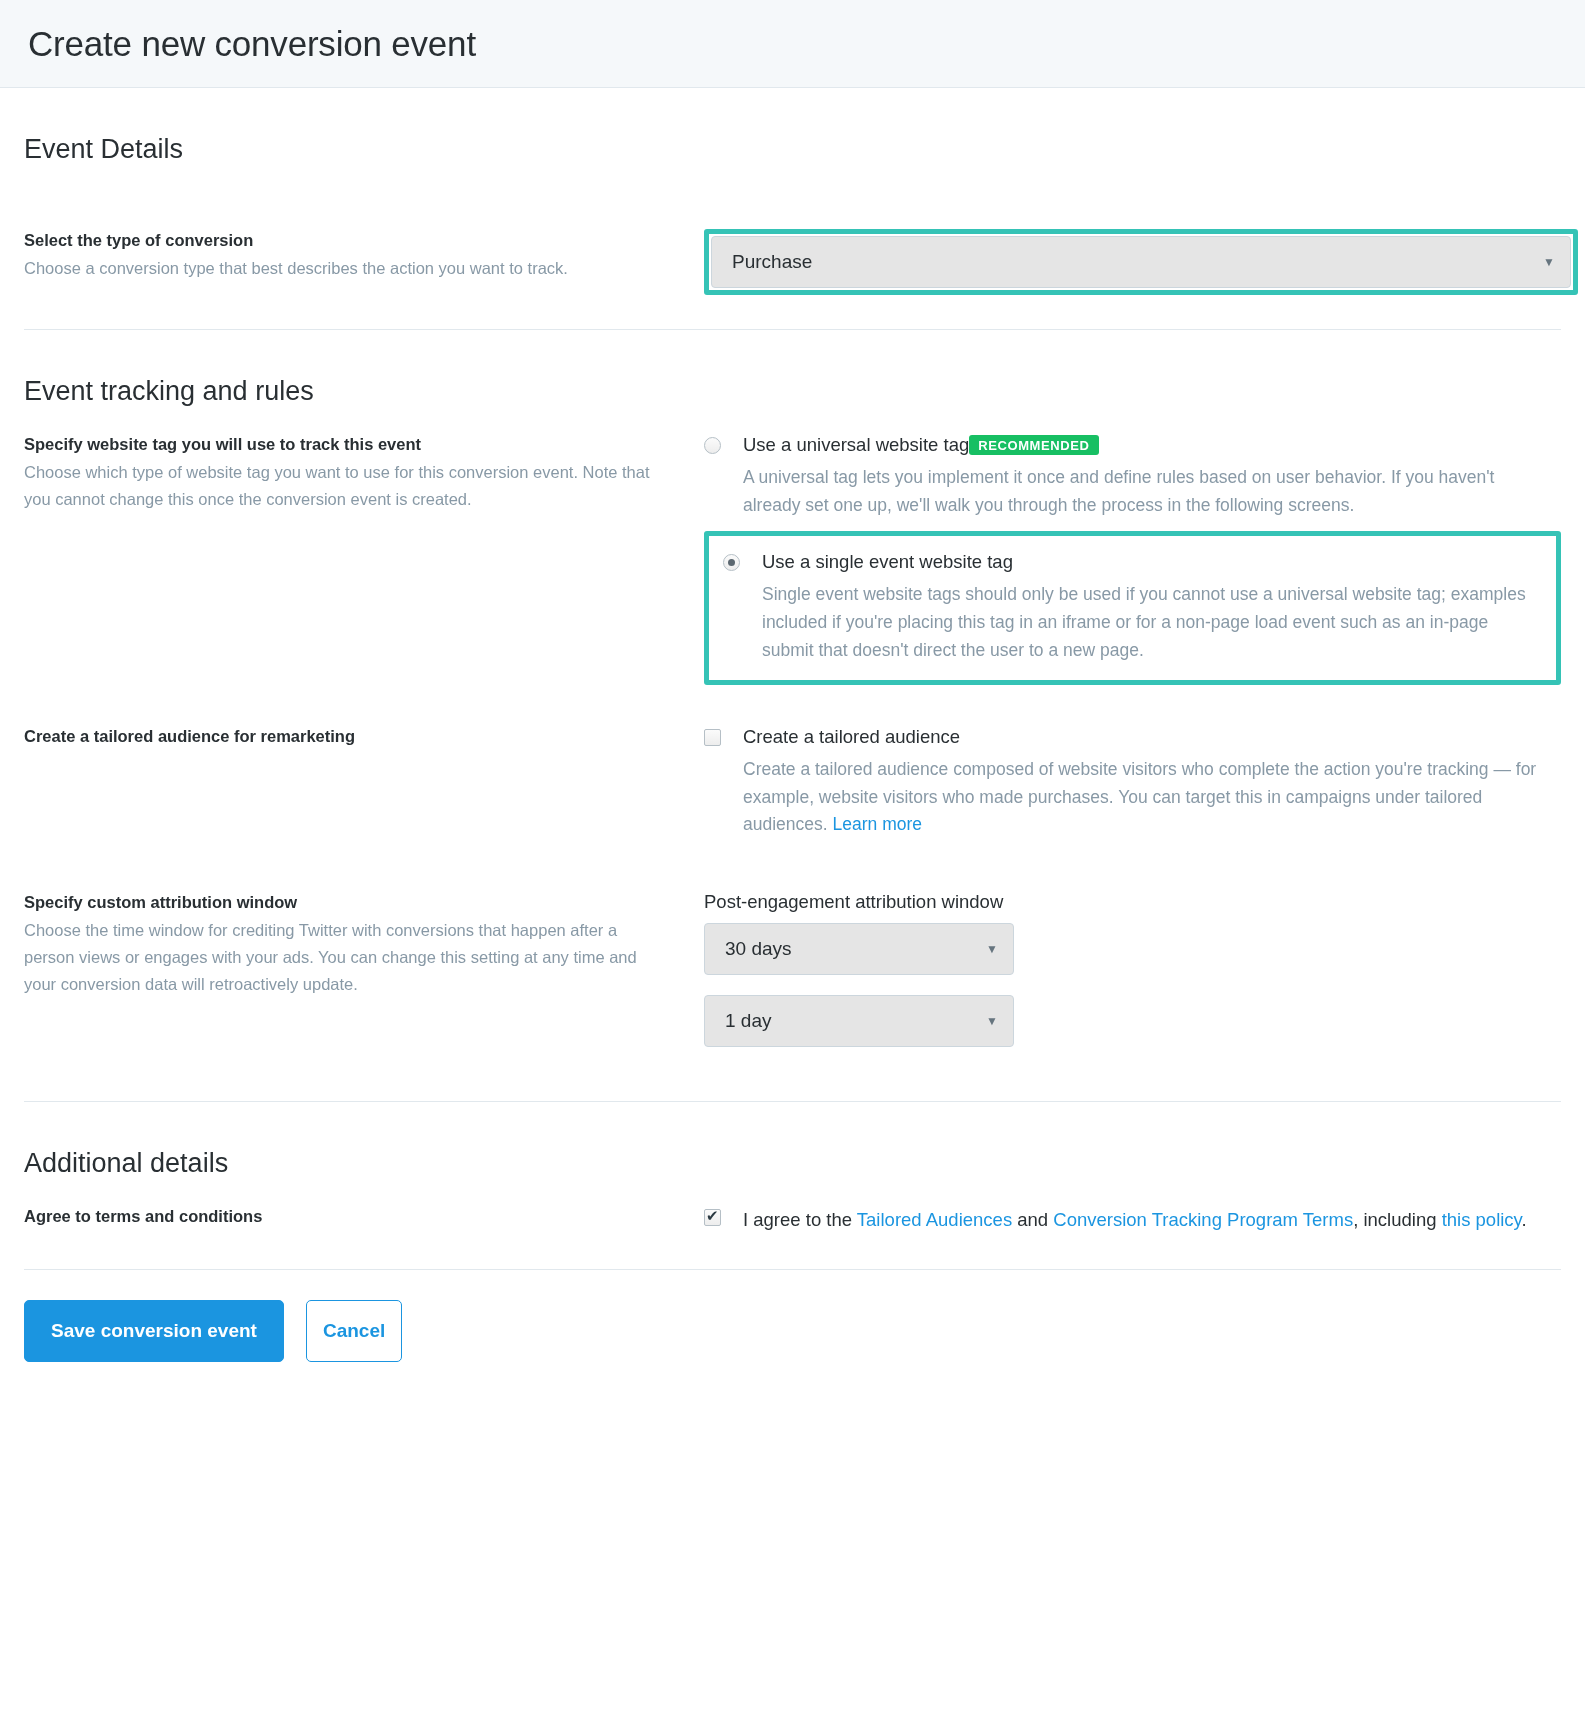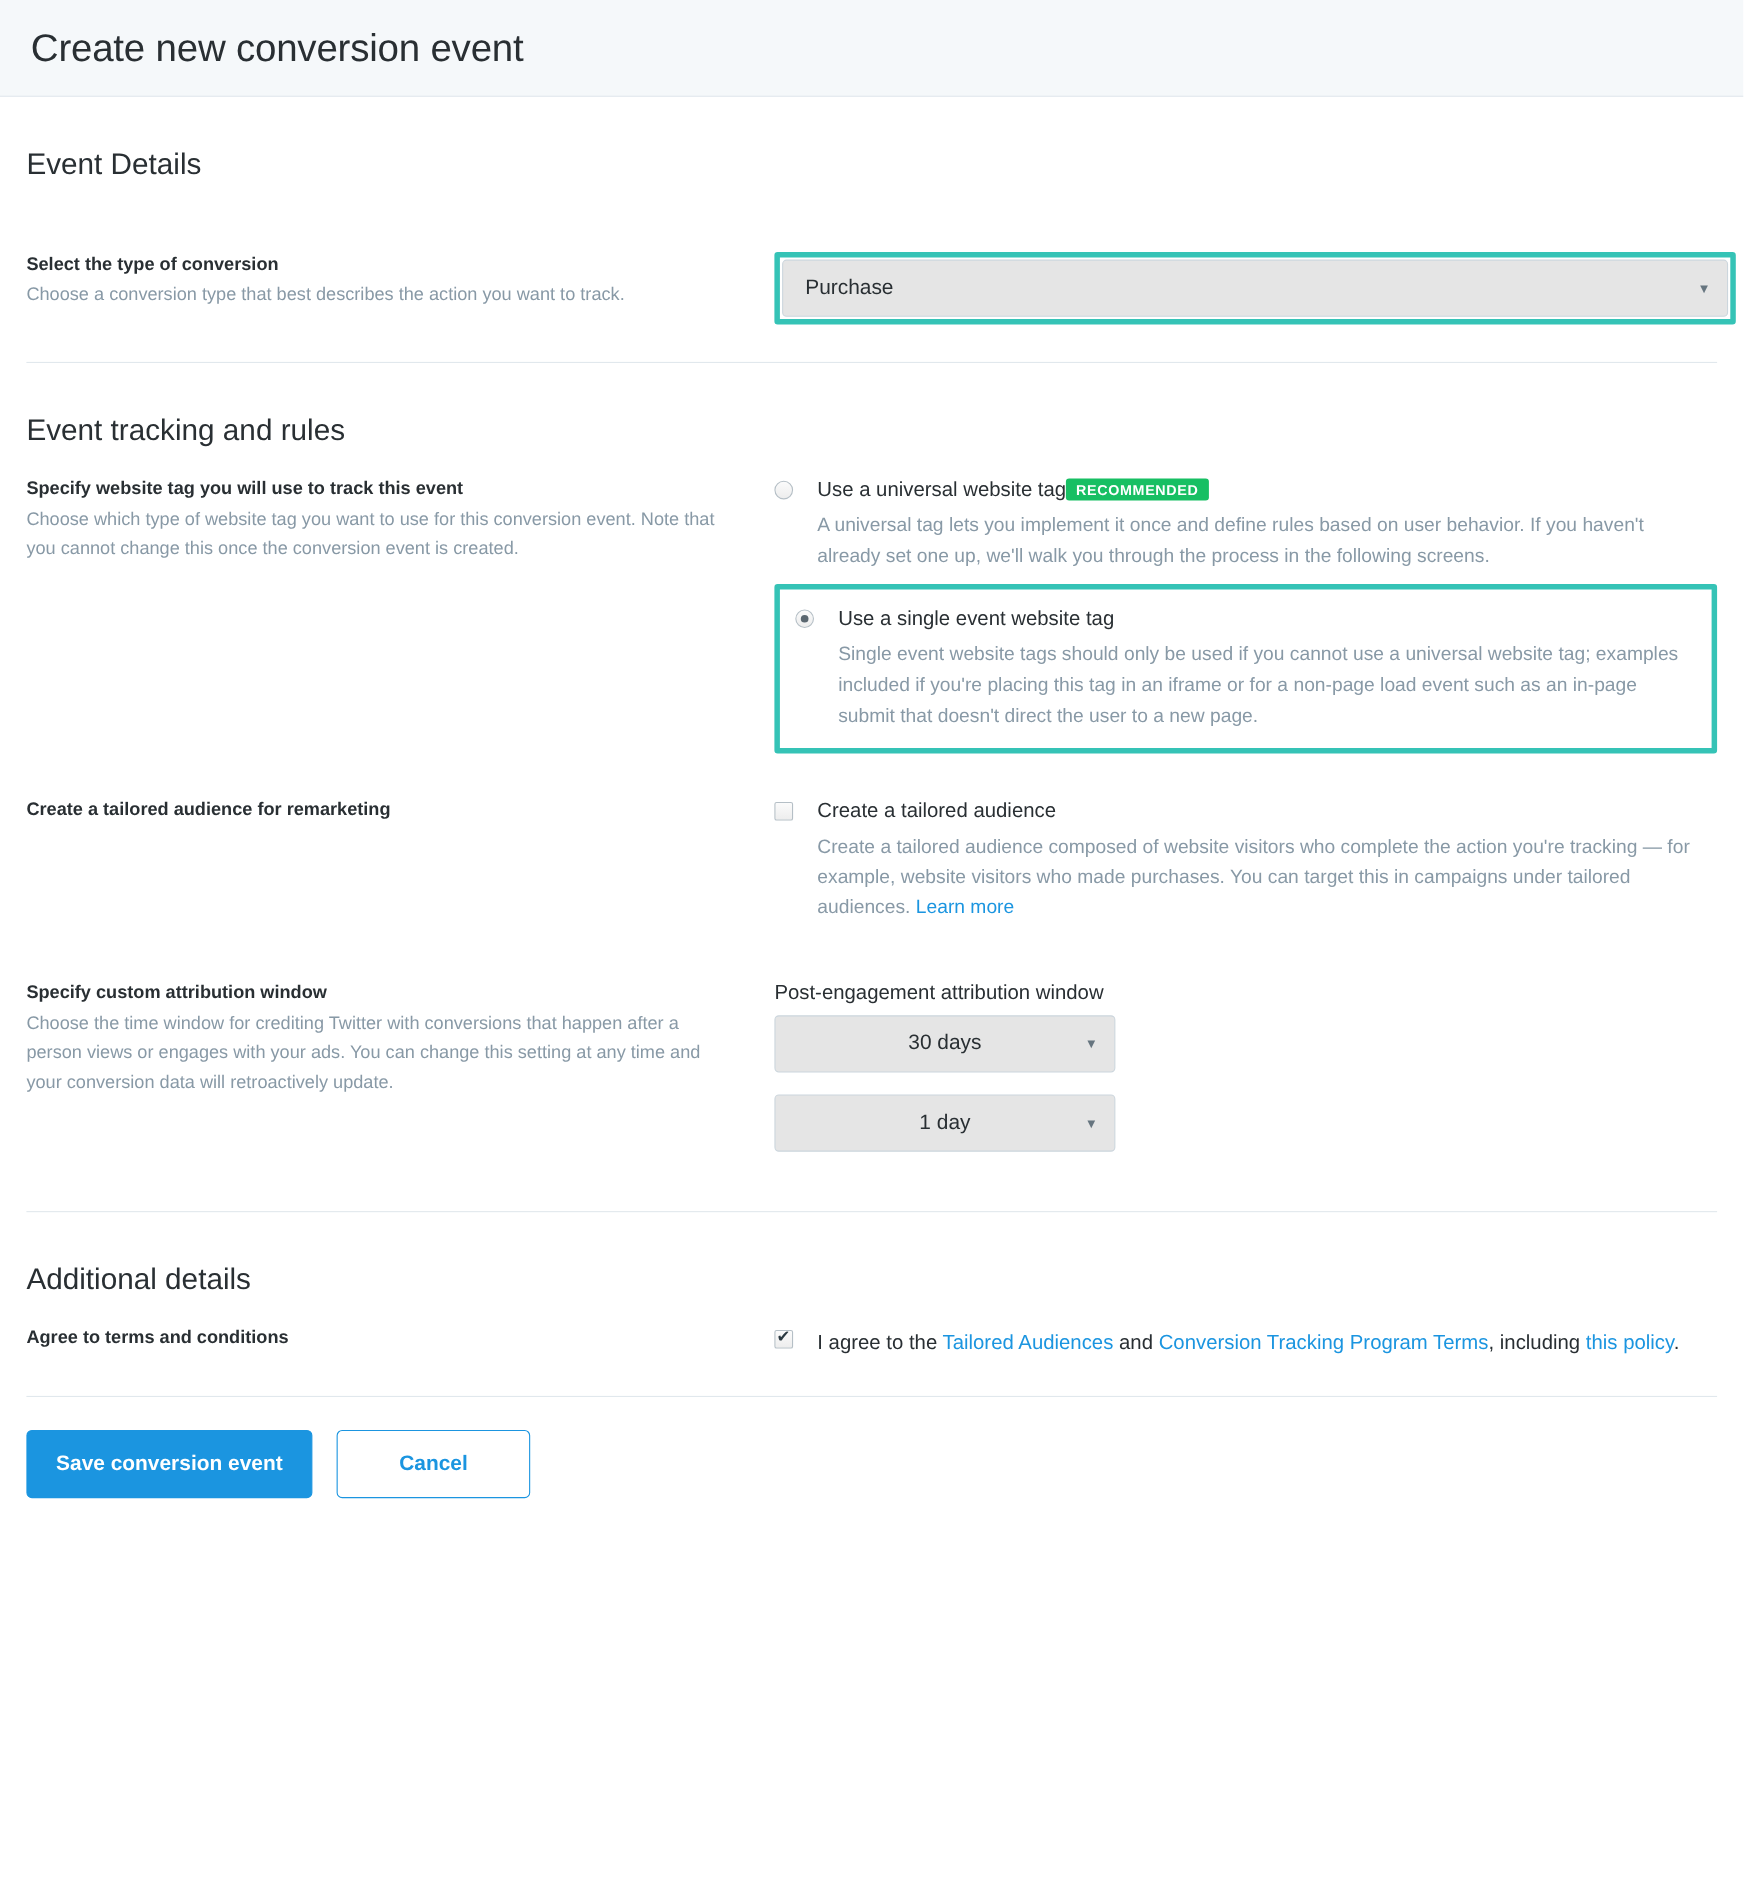--- a/index.html
+++ b/index.html
@@ -86,21 +86,21 @@
     border-radius: 4px;
     background: #e5e5e5;
     height: 52px;
     display: flex;
     align-items: center;
     font-size: 19px;
     color: #292f33;
     padding: 0 20px;
   }
   .select-box.wide { width: 860px; }
-  .select-box.narrow { width: 310px; justify-content: center; }
+  .select-box.narrow { width: 310px; }
   .caret {
     position: absolute;
     right: 16px;
     top: 50%;
     transform: translateY(-50%);
     font-size: 12px;
     color: #66757f;
     pointer-events: none;
   }
   .highlight-box {
@@ -230,21 +230,21 @@
   .btn-primary {
     background: #1b95e0;
     border: 1px solid #1b95e0;
     color: #fff;
   }
   .btn-secondary {
     background: #fff;
     border: 1px solid #1b95e0;
     color: #1b95e0;
     margin-left: 22px;
-    padding: 0 56px;
+    padding: 0 16px;
   }
 </style>
 </head>
 <body>
 
 <div class="page">
 
   <div class="header">
     <div class="header-title">Create new conversion event</div>
   </div>

